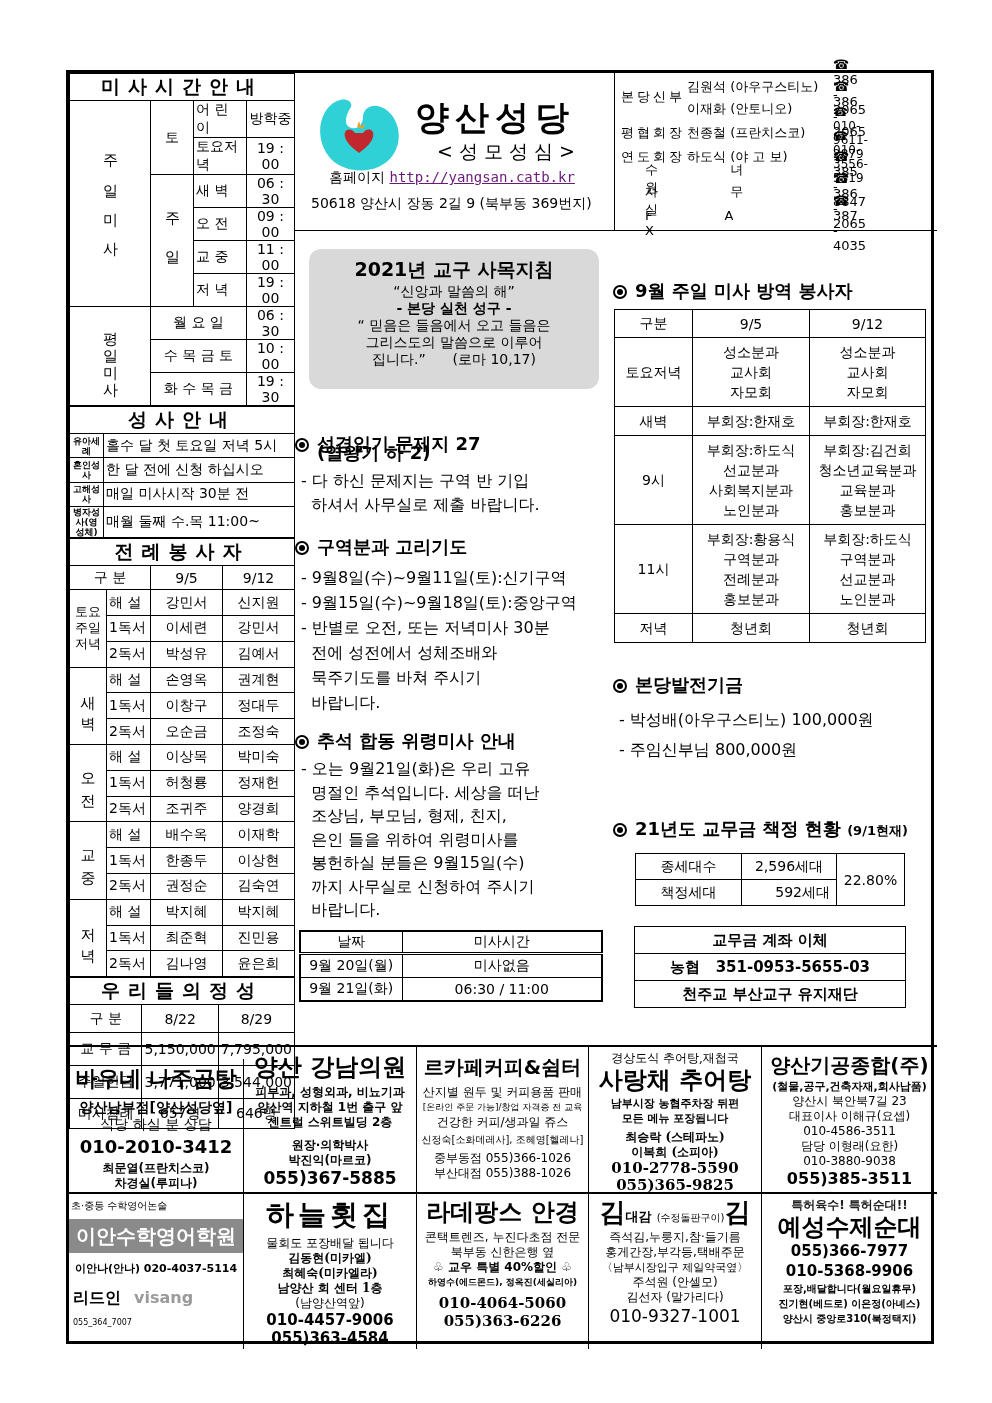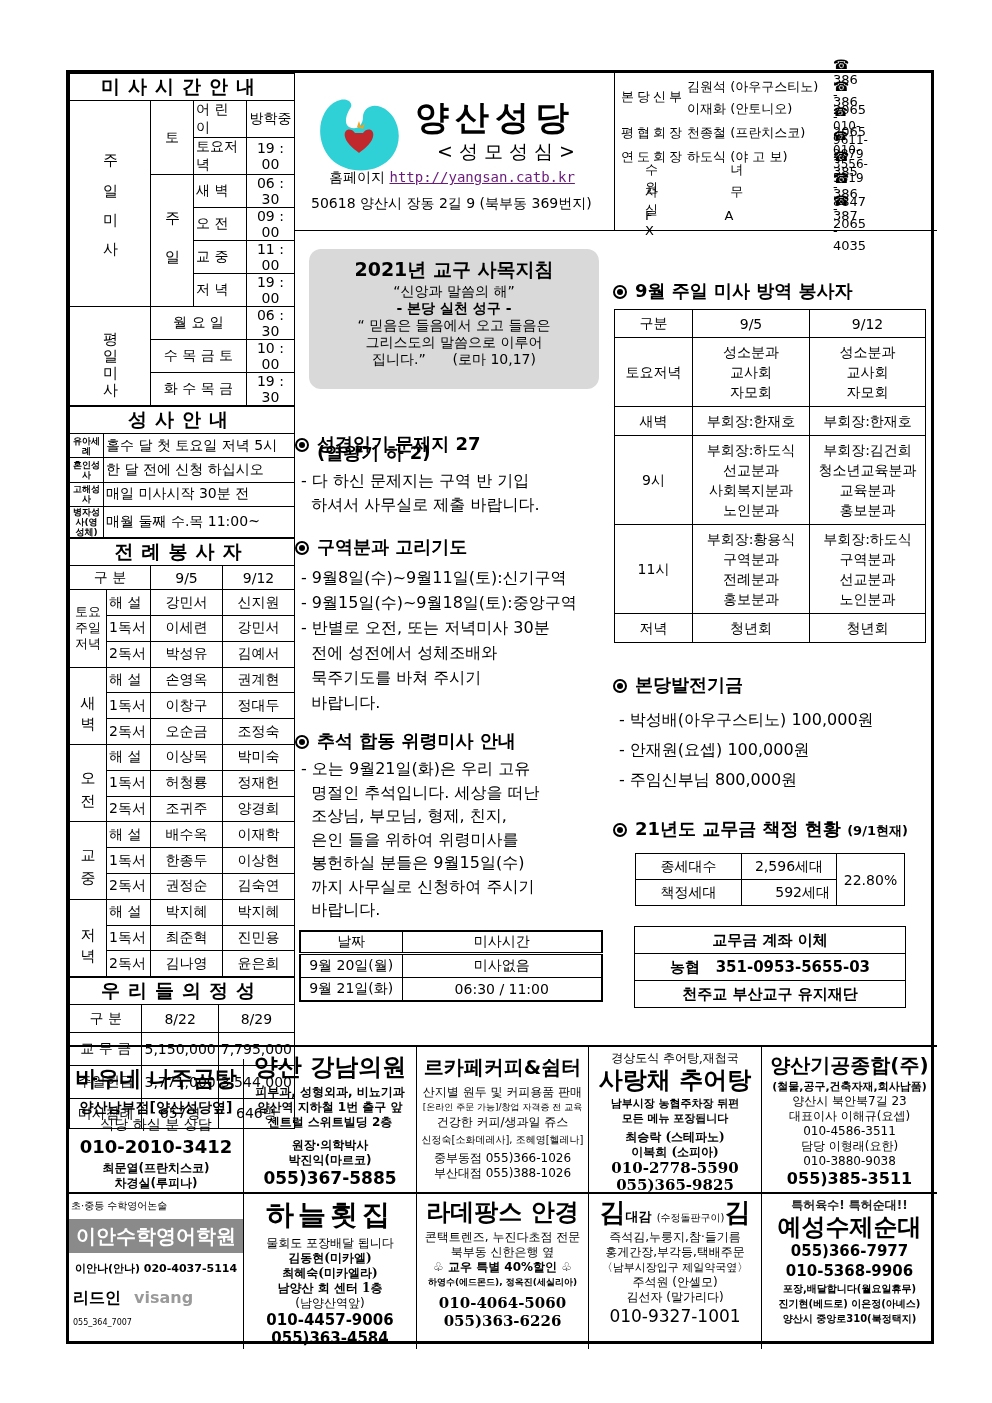--- a/index.html
+++ b/index.html
@@ -422,21 +422,20 @@
           <td style="white-space: pre-line; line-height: 20px; padding: 4px 2px;">청년회</td>
         </tr>
       </tbody>
   </table>
 
   <div class="sec" style="left:544px;top:600px;">
     <span class="bullet"></span><span>본당발전기금</span>
   </div>
   <div class="para" style="left:550px;top:632px;line-height:30px;">
     <div class="ln">- 박성배(아우구스티노) 100,000원</div>
-    <div class="ln">- 안재원(요셉) 100,000원</div>
     <div class="ln">- 주임신부님 800,000원</div>
   </div>
 
   <div class="sec" style="left:544px;top:744px;">
     <span class="bullet"></span><span>21년도 교무금 책정 현황</span>
     <span style="font-size:13px;">(9/1현재)</span>
   </div>
   <table class="abs rt" style="left:566px;top:780px;width:270px;">
     <tbody>
         <tr>

